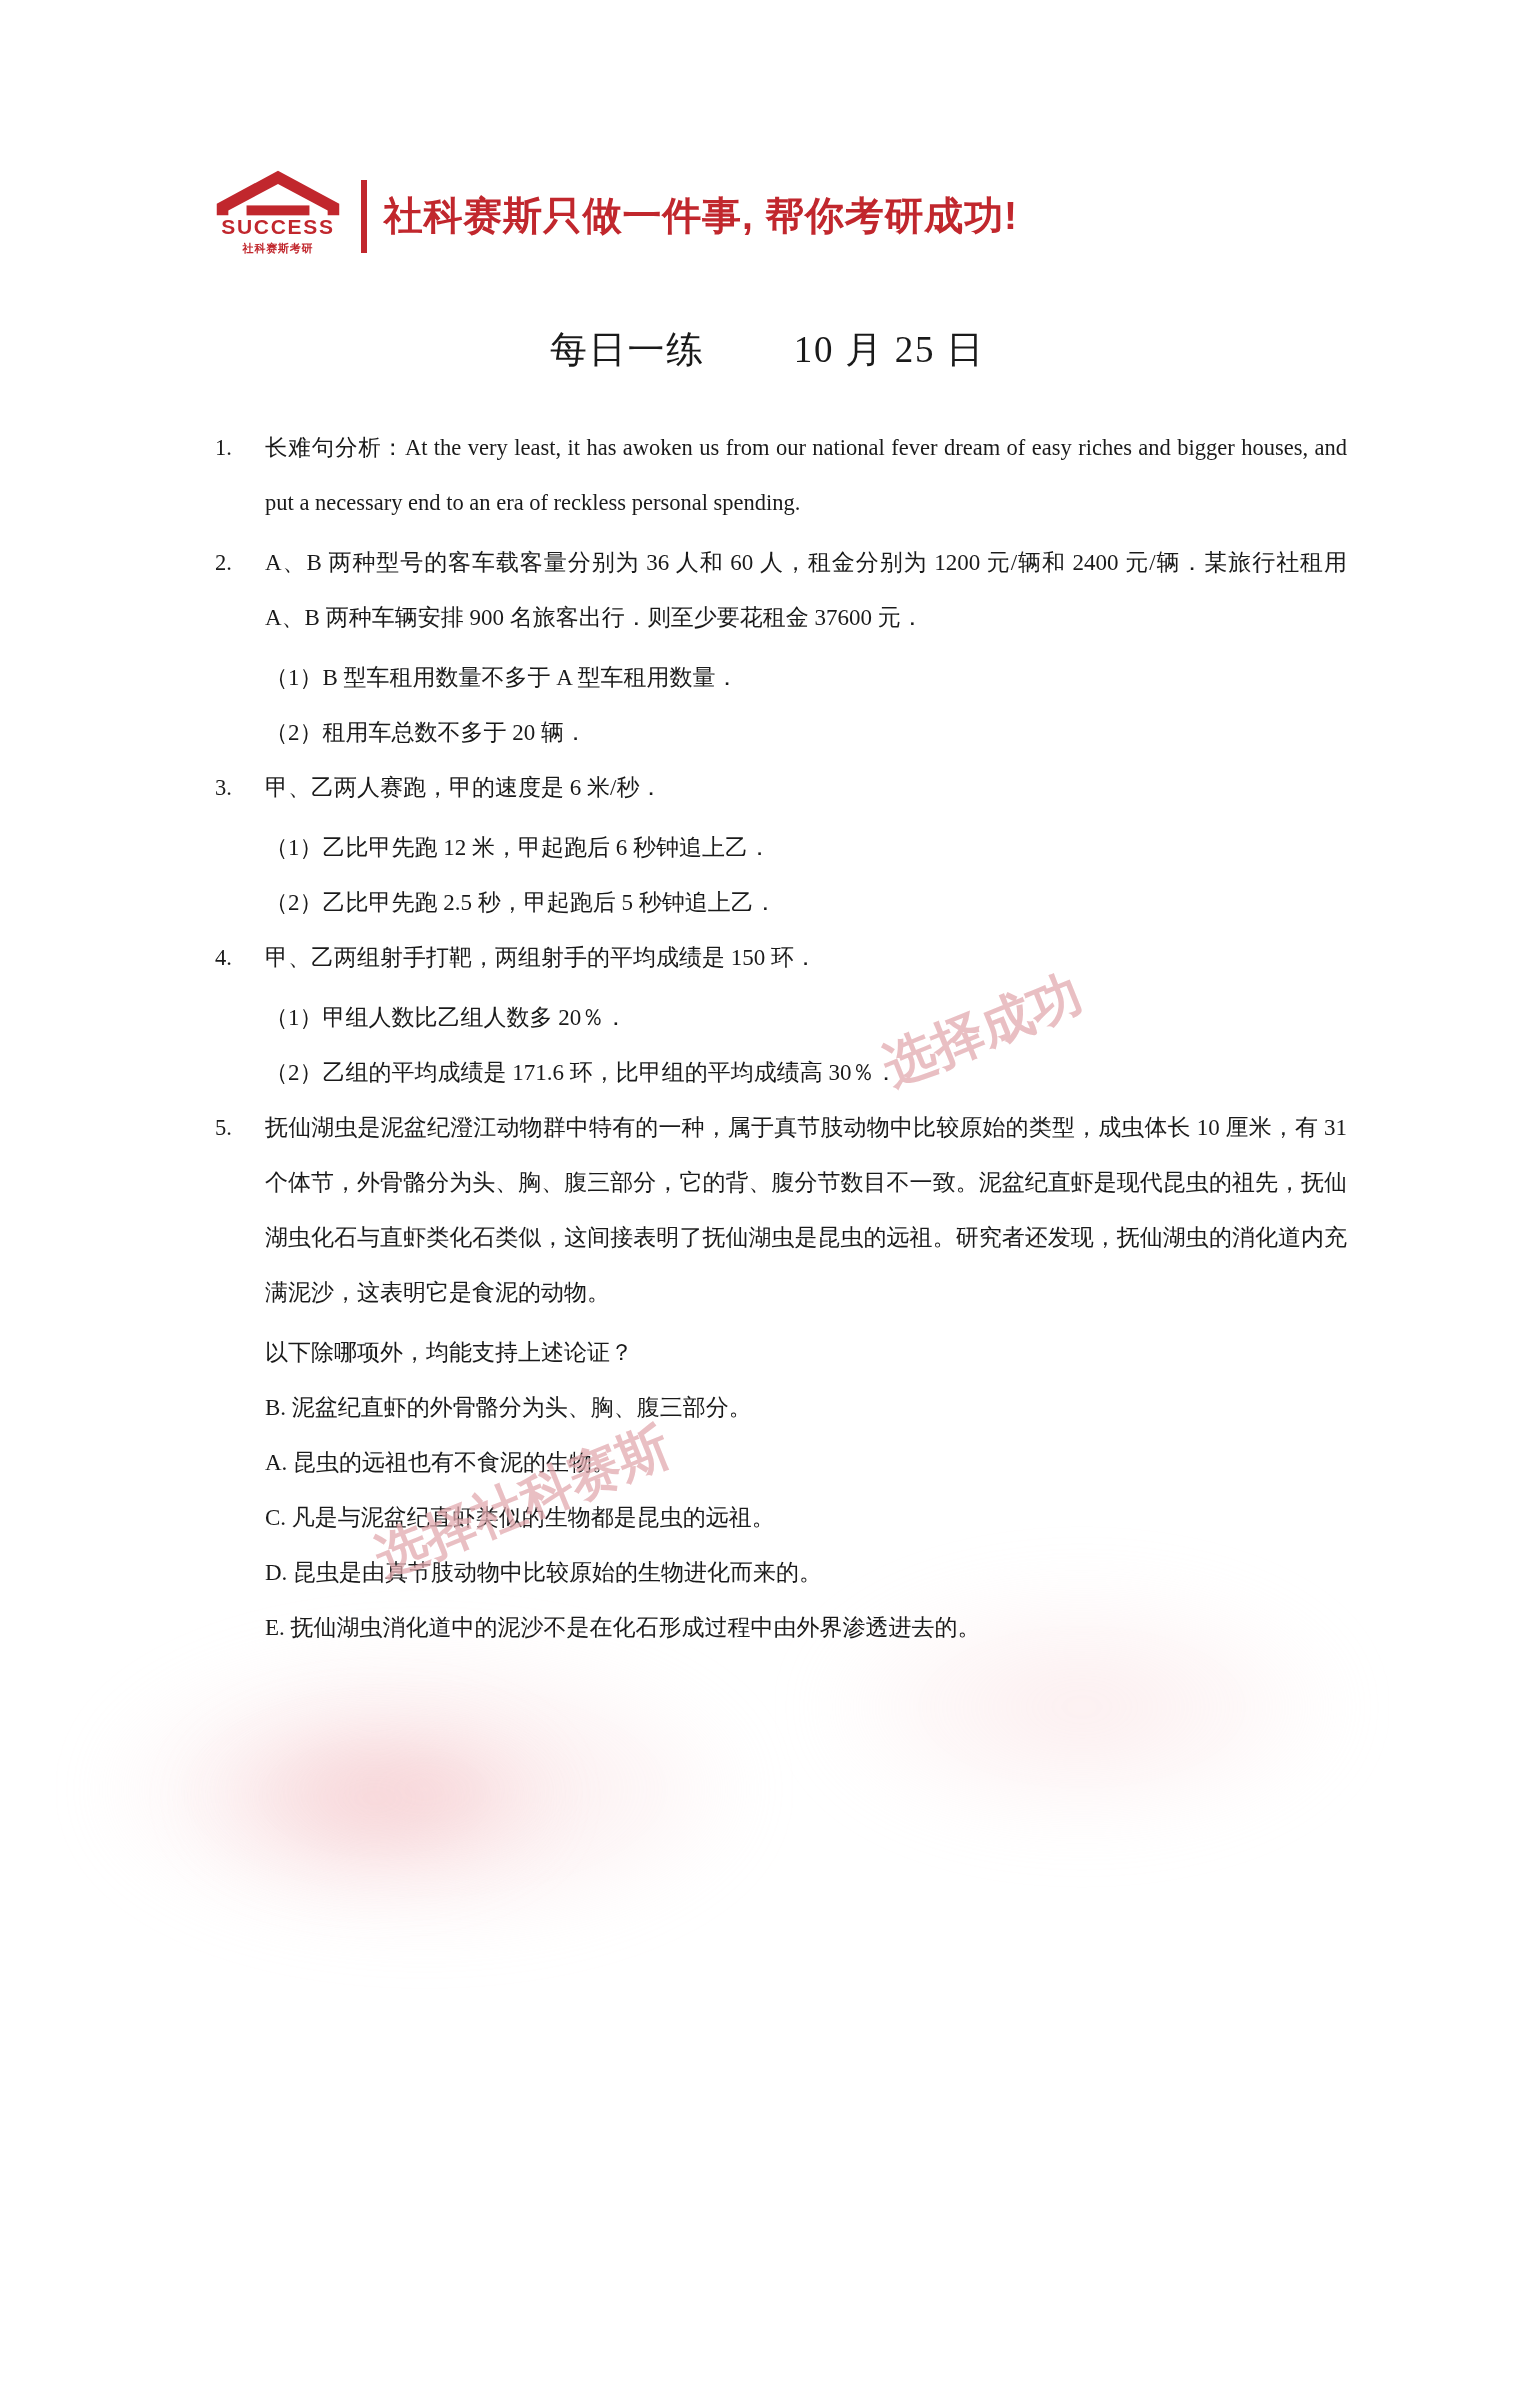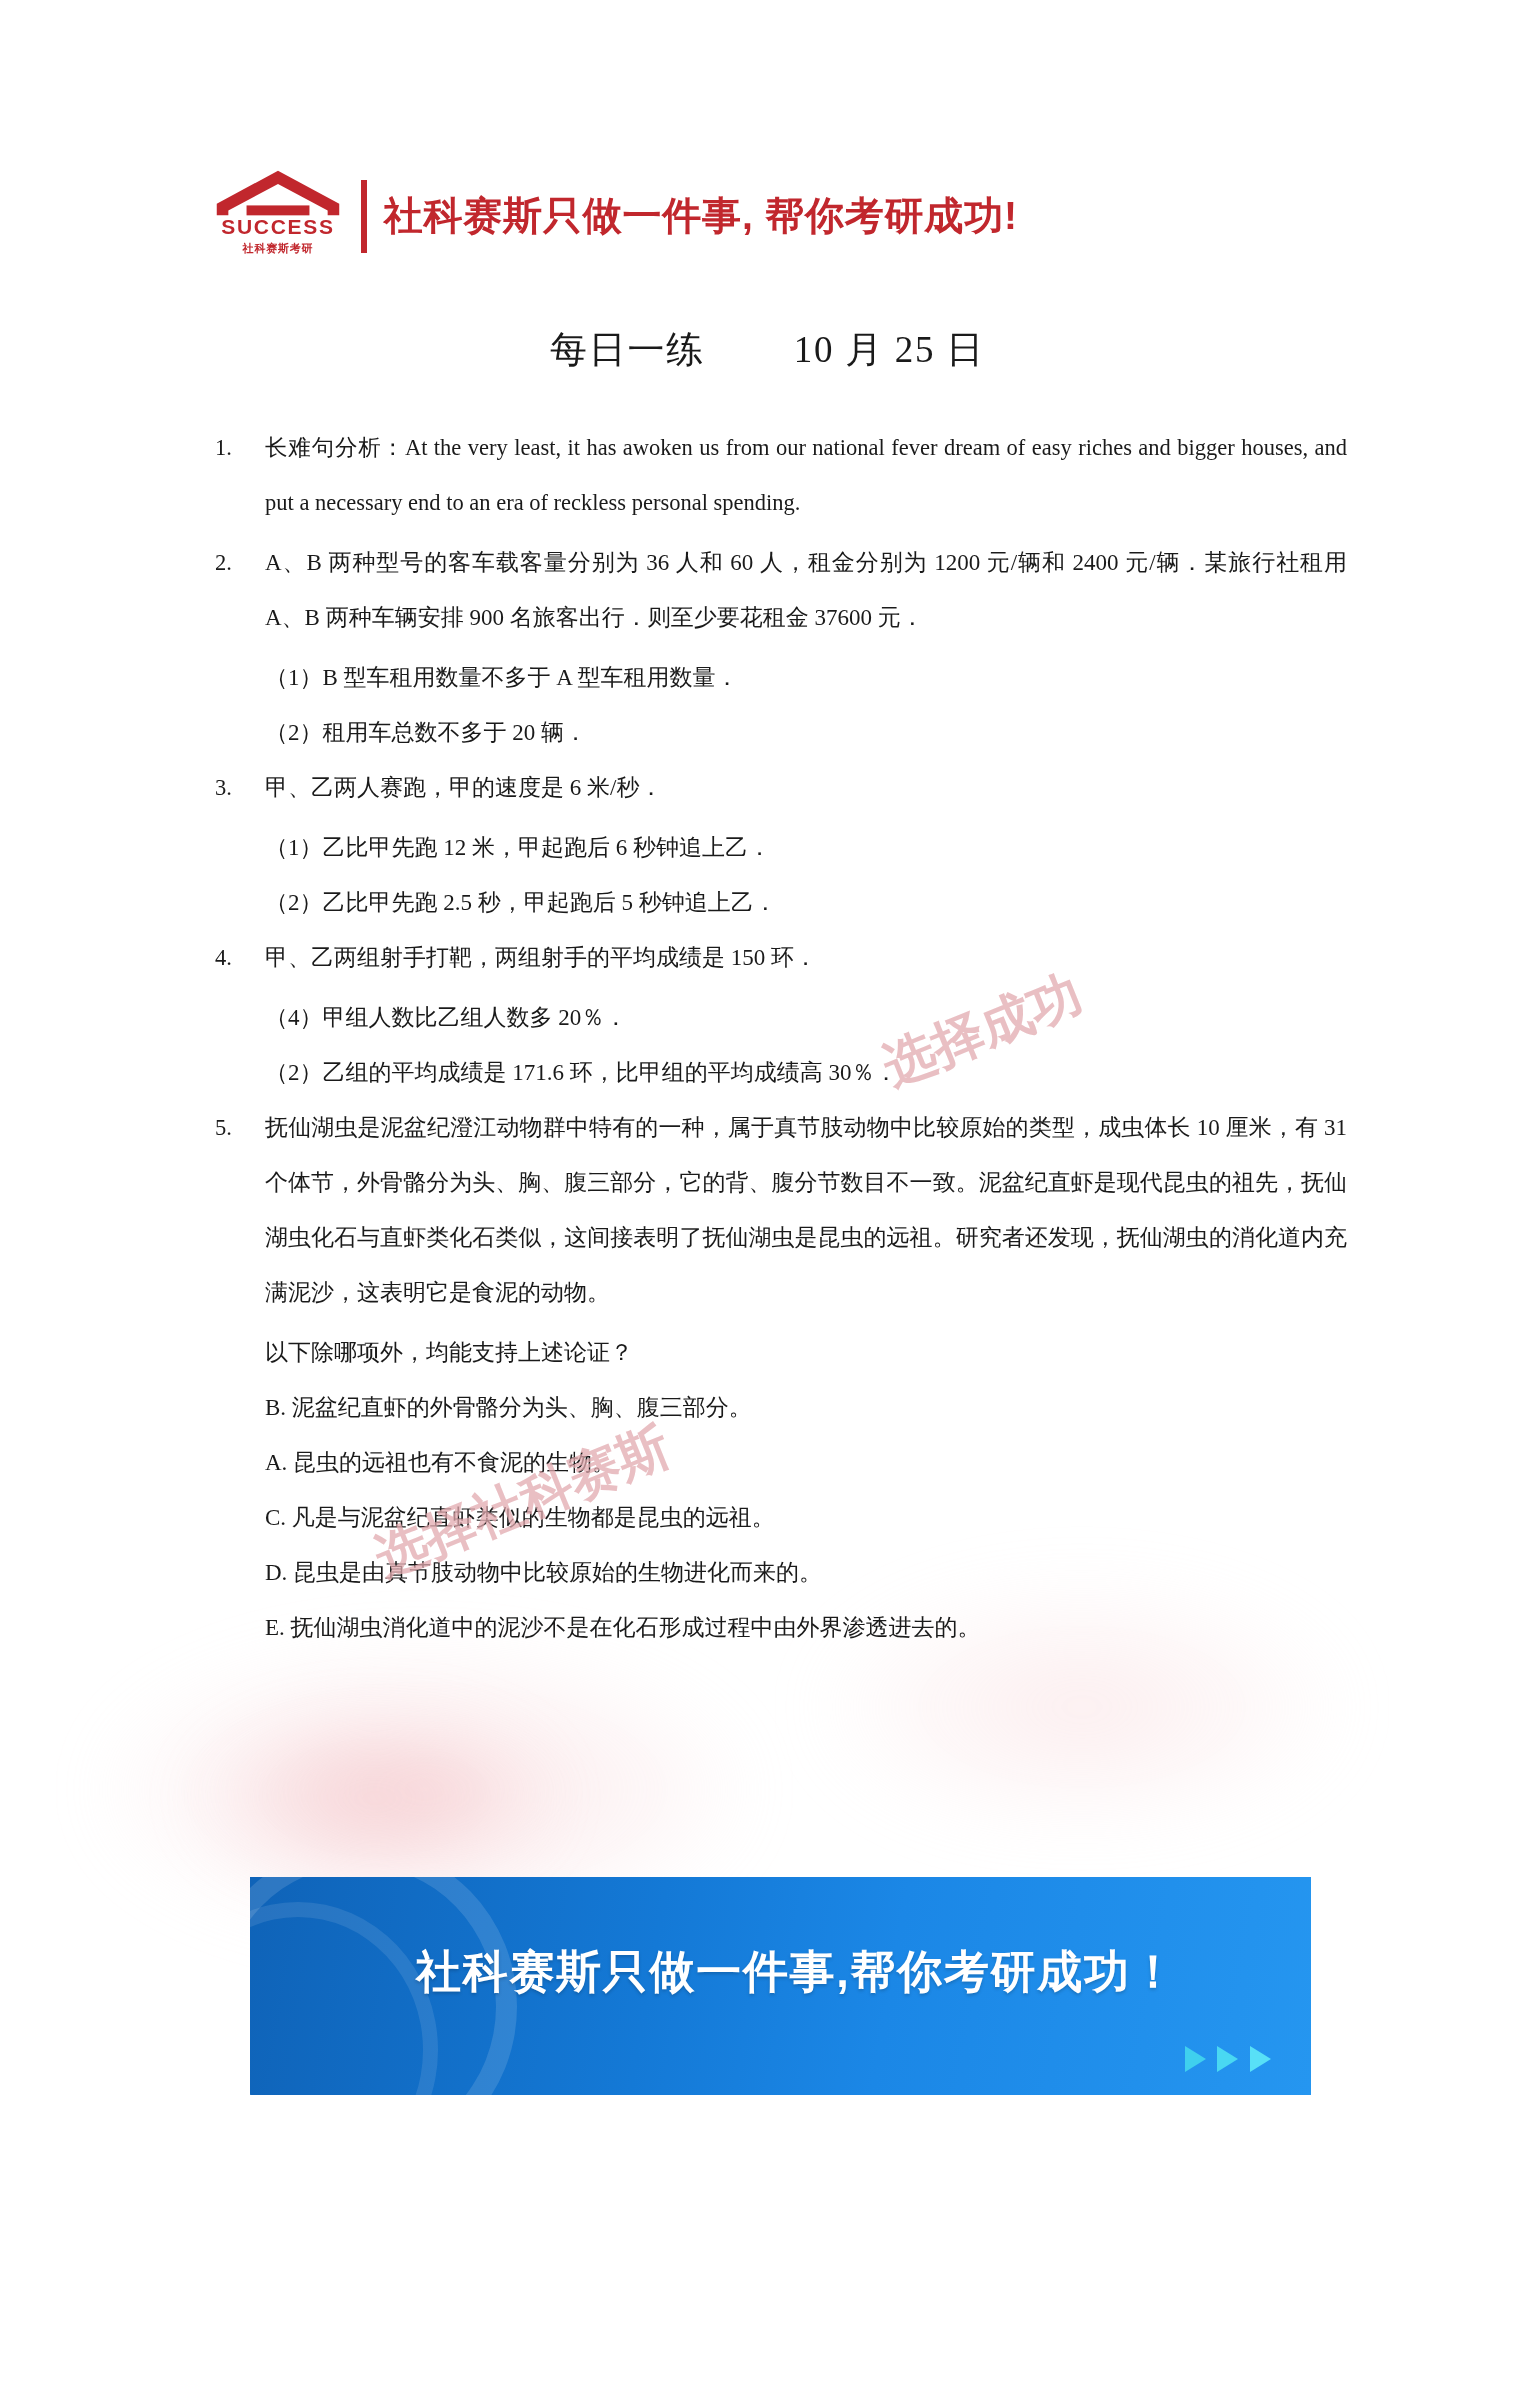--- a/index.html
+++ b/index.html
@@ -294,43 +294,33 @@
       <div class="q-num">3.</div>
       <div class="q-body cn">甲、乙两人赛跑，甲的速度是 6 米/秒．</div>
     </div>
     <div class="sub">（1）乙比甲先跑 12 米，甲起跑后 6 秒钟追上乙．</div>
     <div class="sub">（2）乙比甲先跑 2.5 秒，甲起跑后 5 秒钟追上乙．</div>
 
     <div class="q">
       <div class="q-num">4.</div>
       <div class="q-body cn">甲、乙两组射手打靶，两组射手的平均成绩是 150 环．</div>
     </div>
-    <div class="sub">（4）甲组人数比乙组人数多 20％．</div>
+    <div class="sub">（1）甲组人数比乙组人数多 20％．</div>
     <div class="sub">（2）乙组的平均成绩是 171.6 环，比甲组的平均成绩高 30％．</div>
 
     <div class="q">
       <div class="q-num">5.</div>
       <div class="q-body cn">抚仙湖虫是泥盆纪澄江动物群中特有的一种，属于真节肢动物中比较原始的类型，成虫体长 10 厘米，有 31 个体节，外骨骼分为头、胸、腹三部分，它的背、腹分节数目不一致。泥盆纪直虾是现代昆虫的祖先，抚仙湖虫化石与直虾类化石类似，这间接表明了抚仙湖虫是昆虫的远祖。研究者还发现，抚仙湖虫的消化道内充满泥沙，这表明它是食泥的动物。</div>
     </div>
     <div class="para">以下除哪项外，均能支持上述论证？</div>
     <div class="opt">B. 泥盆纪直虾的外骨骼分为头、胸、腹三部分。</div>
     <div class="opt">A. 昆虫的远祖也有不食泥的生物。</div>
     <div class="opt">C. 凡是与泥盆纪直虾类似的生物都是昆虫的远祖。</div>
     <div class="opt">D. 昆虫是由真节肢动物中比较原始的生物进化而来的。</div>
     <div class="opt">E. 抚仙湖虫消化道中的泥沙不是在化石形成过程中由外界渗透进去的。</div>
   </div>
 
   <div class="wm wm-1">选择成功</div>
   <div class="wm wm-2">选择社科赛斯</div>
 
-  <div class="banner">
-    <div class="banner-arc"></div>
-    <div class="banner-arc2"></div>
-    <div class="banner-text">社科赛斯只做一件事,帮你考研成功！</div>
-    <div class="banner-arrows">
-      <div class="tri"></div>
-      <div class="tri t2"></div>
-      <div class="tri t3"></div>
-    </div>
-  </div>
 
 </div>
 
 
 </body></html>

